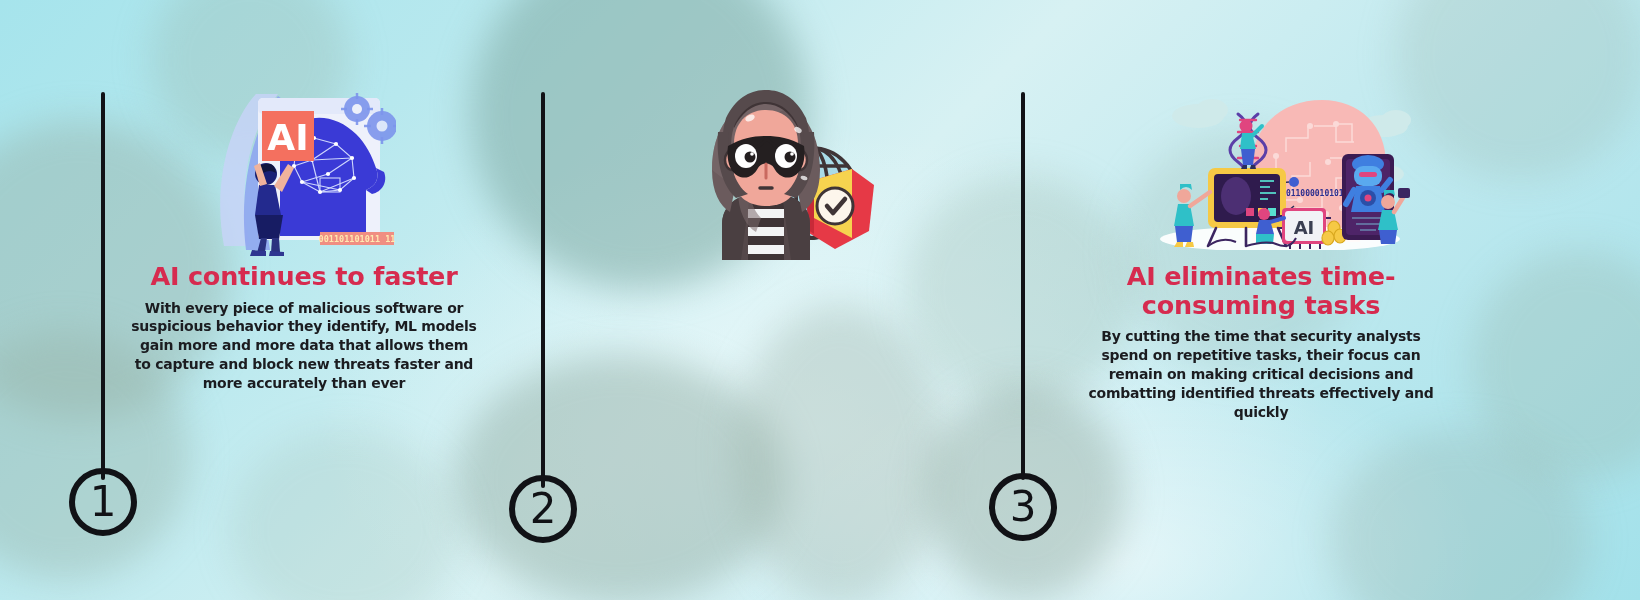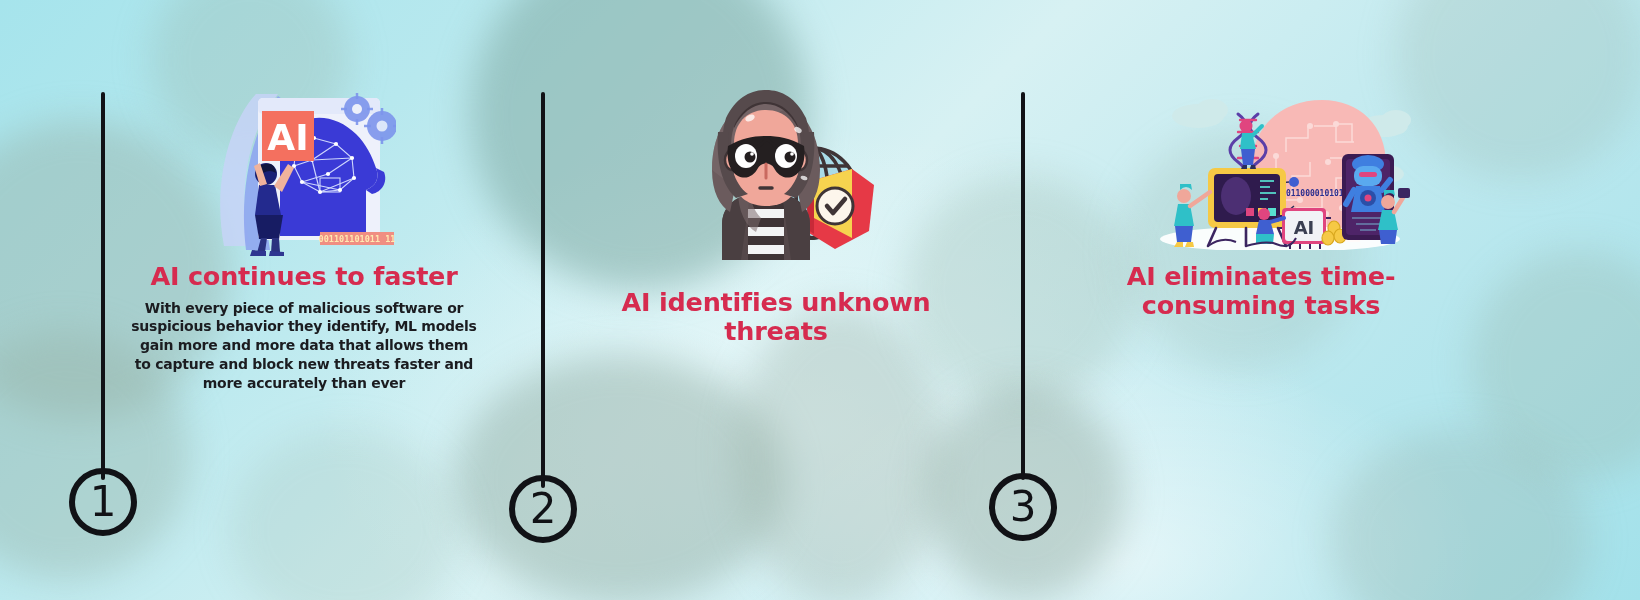--- a/index.html
+++ b/index.html
@@ -394,20 +394,20 @@
       </g>
     </svg>
   </div>
 
   <div class="col" style="left:123px;top:262px;width:362px;">
     <h2>AI continues to faster</h2>
     <p>With every piece of malicious software or suspicious behavior they identify, ML models gain more and more data that allows them to capture and block new threats faster and more accurately than ever</p>
   </div>
 
   <div class="col" style="left:597px;top:288px;width:358px;">
-    <h2>AI identifies unknown threats</h2>
   </div>
 
   <div class="col" style="left:1080px;top:262px;width:362px;">
     <h2>AI eliminates time-consuming tasks</h2>
+    <p>By cutting the time that security analysts spend on repetitive tasks, their focus can remain on making critical decisions and combatting identified threats effectively and quickly</p>
   </div>
 
 </div>
 
 </body></html>

